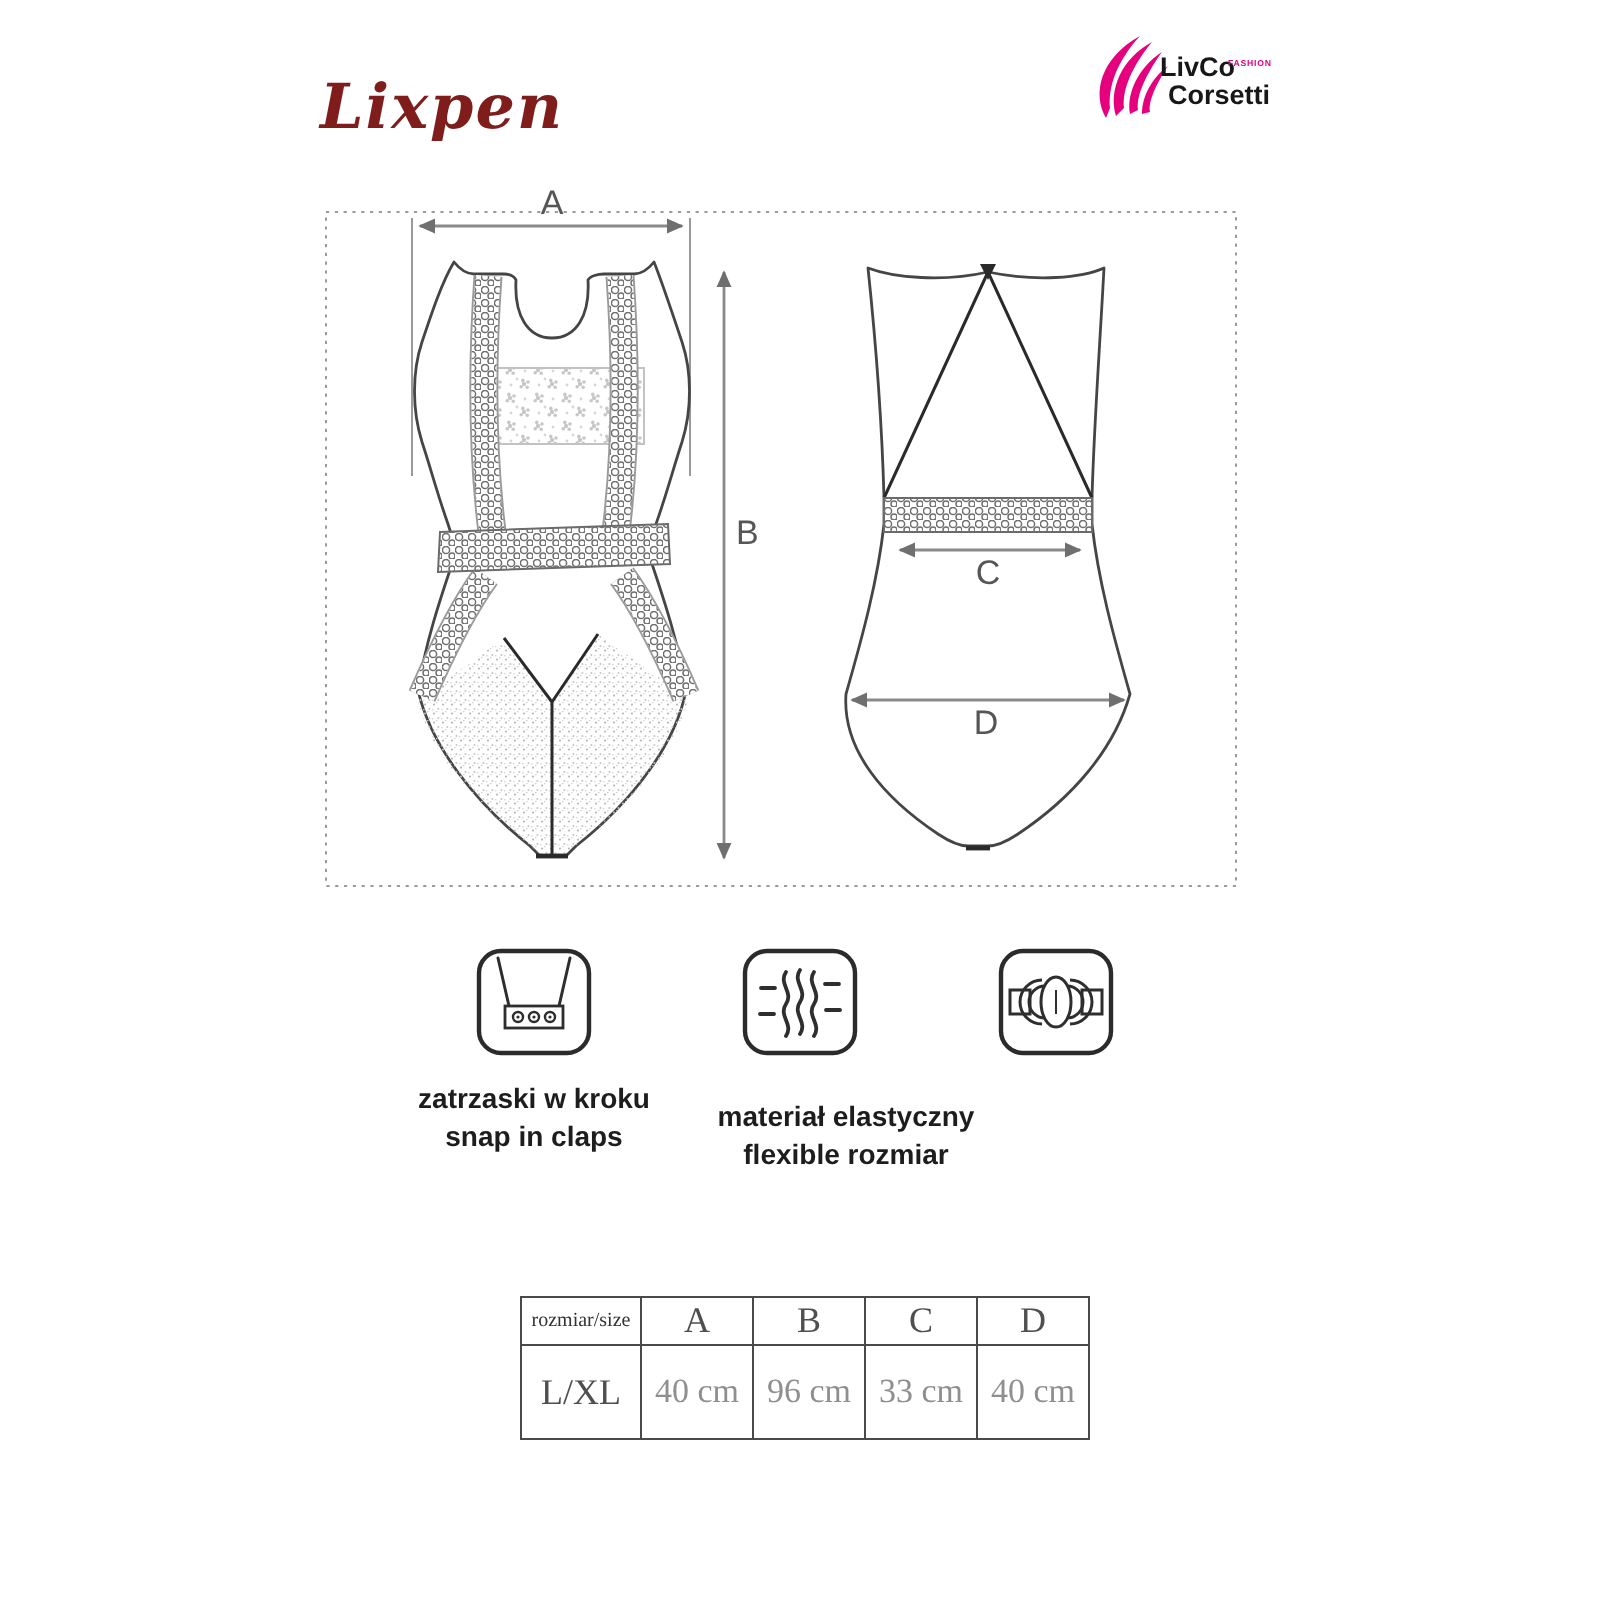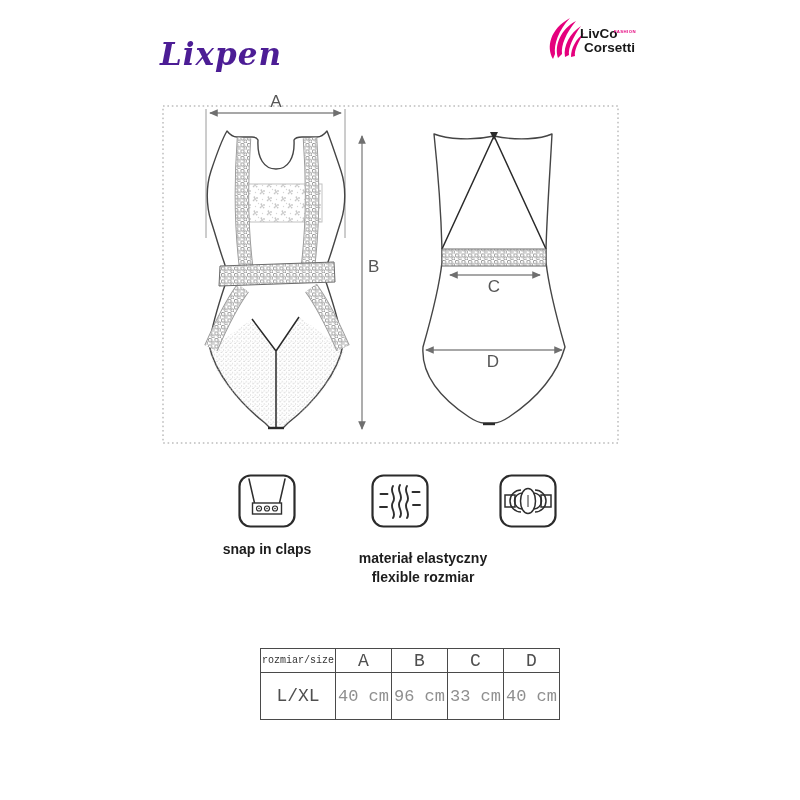--- a/index.html
+++ b/index.html
@@ -1,21 +1,21 @@
 <!DOCTYPE html>
 <html><head>
 <meta charset="utf-8">
 <style>
   html,body{margin:0;padding:0;background:#fff;}
   .page{position:relative;width:800px;height:800px;background:#fff;overflow:hidden;
         font-family:"Liberation Sans",sans-serif;}
 
   .title{position:absolute;left:160px;top:36px;
          font-family:"DejaVu Serif",serif;font-style:italic;font-weight:bold;
-         font-size:31px;color:#4c1d95;letter-spacing:1px;}
+         font-size:31px;color:#7f1d1d;letter-spacing:1px;}
 
   .logo{position:absolute;left:543px;top:14px;width:102px;height:50px;}
   .logo-main{font-family:"Liberation Sans",sans-serif;font-weight:bold;font-size:13.5px;fill:#171717;}
   .logo-fashion{font-family:"Liberation Sans",sans-serif;font-weight:bold;font-size:4.3px;fill:#e5007d;letter-spacing:.4px;}
   .accent{fill:#e5007d;}
 
   .diagram{position:absolute;left:150px;top:95px;width:480px;height:370px;}
   .outline{fill:#ffffff;stroke:#454545;stroke-width:1.4;stroke-linejoin:round;}
   .seam{stroke:#2a2a2a;stroke-width:1.5;fill:none;}
   .meas{stroke:#8a8a8a;stroke-width:1.4;fill:none;}
@@ -24,21 +24,21 @@
 
   .feat-icon{position:absolute;top:474px;width:58px;height:54px;}
   .feat-box{fill:#fff;stroke:#2b2b2b;stroke-width:2.2;}
   .feat-stroke{fill:none;stroke:#2e2e2e;stroke-width:1.5;stroke-linecap:round;}
   .caption{position:absolute;width:190px;transform:translateX(-50%);text-align:center;
            font-family:"Liberation Sans",sans-serif;font-weight:bold;font-size:14px;
            line-height:19px;color:#1d1d1d;}
   .caption span{display:block;}
 
   .size-table{position:absolute;left:260px;top:648px;border-collapse:collapse;
-              font-family:Liberation Mono, monospace;}
+              font-family:Liberation Serif, serif;}
   .size-table td{border:1.5px solid #4a4a4a;text-align:center;vertical-align:middle;background:#fff;}
   .th-size{width:57px;height:21px;font-size:10px;color:#333;}
   .th-dim{width:53px;font-size:18px;color:#4f4f4f;}
   .row-label{height:44px;font-size:18px;color:#4f4f4f;}
   .val{font-size:17px;color:#8f8f8f;}
 </style>
 </head>
 <body>
 
 <div class="page">
@@ -215,20 +215,21 @@
       <path d="M22,16 a11,11 0 0,0 0,22"></path>
       <path d="M23.5,19 a8,8 0 0,0 0,16"></path>
       <path d="M36,16 a11,11 0 0,1 0,22"></path>
       <path d="M34.5,19 a8,8 0 0,1 0,16"></path>
     </g>
     <ellipse cx="29" cy="27" rx="7.5" ry="12.5" fill="#fff" stroke="#2e2e2e" stroke-width="1.5"></ellipse>
     <path d="M29,21 L29,33" stroke="#2e2e2e" stroke-width="1"></path>
   </svg>
 
   <div class="caption" style="left:267px;top:540px">
+    <span>zatrzaski w kroku</span>
     <span>snap in claps</span>
   </div>
   <div class="caption" style="left:423px;top:549px">
     <span>materiał elastyczny</span>
     <span>flexible rozmiar</span>
   </div>
 
   <table class="size-table">
     <tbody>
         <tr>

